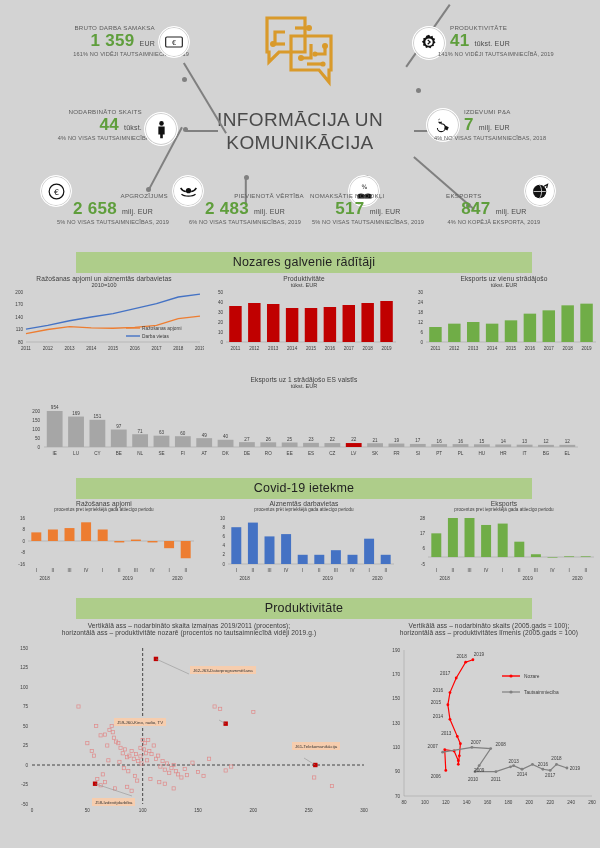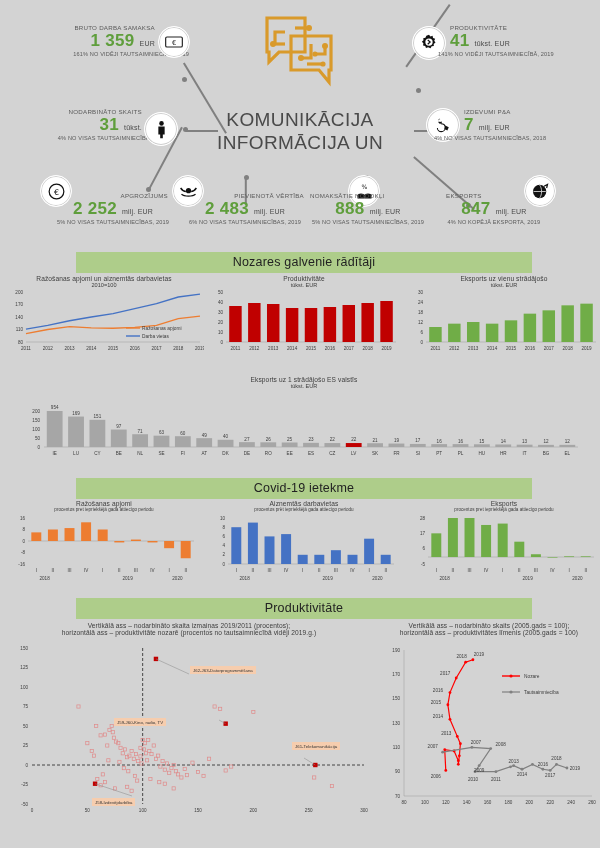--- a/index.html
+++ b/index.html
@@ -82,22 +82,22 @@
             <circle cx="46" cy="14" r="3"></circle>
           <circle cx="38" cy="44" r="3"></circle>
             <circle cx="62" cy="32" r="3"></circle>
           <circle cx="52" cy="40" r="2.6"></circle>
             <circle cx="60" cy="50" r="2.6"></circle>
         </g>
       </svg>
     </div>
 
     <div class="hero-title">
+      <div>INFORMĀCIJA UN</div>
       <div>KOMUNIKĀCIJA</div>
-      <div>INFORMĀCIJA UN</div>
     </div>
 
     <div class="conn" style="left:186px;top:130px;width:32px;"></div>
     <div class="dot" style="left:183px;top:127px;"></div>
     <div class="conn" style="left:184px;top:62px;width:82px;transform:rotate(59deg);"></div>
     <div class="dot" style="left:182px;top:77px;"></div>
     <div class="conn" style="left:148px;top:190px;width:72px;transform:rotate(-62deg);"></div>
     <div class="dot" style="left:146px;top:187px;"></div>
     <div class="conn" style="left:246px;top:178px;width:26px;transform:rotate(90deg);"></div>
     <div class="dot" style="left:244px;top:175px;"></div>
@@ -118,40 +118,40 @@
     </div>
     <div class="circ" style="left:158px;top:26px;width:32px;height:32px;">
       <svg viewBox="0 0 24 24" width="20" height="20">
           <rect x="2" y="6" width="20" height="12" rx="1.6" fill="none" stroke="#222" stroke-width="1.4"></rect>
           <text x="12" y="15.6" font-size="8" text-anchor="middle" fill="#222" font-family="DejaVu Sans">€</text>
         </svg>
     </div>
 
     <div class="stat ta-r" style="left:16px;top:108px;width:126px;">
       <div class="lbl">NODARBINĀTO SKAITS</div>
-      <div class="val"><span>31</span>
+      <div class="val"><span>44</span>
         <span class="unit">tūkst.</span></div>
       <div class="sub" style="margin-right:-28px;">4% NO VISAS TAUTSAIMNIECĪBAS, 2019</div>
     </div>
     <div class="circ" style="left:144px;top:112px;width:34px;height:34px;">
       <svg viewBox="0 0 24 24" width="21" height="21">
           <circle cx="12" cy="5" r="2.6" fill="#111"></circle>
           <path d="M8.4 8.6h7.2v9.2h-2.1V22h-3V17.8H8.4z" fill="#111"></path>
         </svg>
     </div>
 
     <div class="circ" style="left:40px;top:175px;width:32px;height:32px;">
       <svg viewBox="0 0 24 24" width="21" height="21">
           <circle cx="12" cy="12" r="8.4" fill="none" stroke="#111" stroke-width="1.4"></circle>
           <text x="12" y="15.6" font-size="9" text-anchor="middle" fill="#111" font-family="DejaVu Sans">€</text>
         </svg>
     </div>
     <div class="stat ta-c" style="left:48px;top:192px;width:130px;">
       <div class="lbl" style="text-align:right;padding-right:10px;">APGROZĪJUMS</div>
-      <div class="val"><span>2 252</span>
+      <div class="val"><span>2 658</span>
         <span class="unit">milj. EUR</span></div>
       <div class="sub">5% NO VISAS TAUTSAIMNIECĪBAS, 2019</div>
     </div>
 
     <div class="circ" style="left:172px;top:175px;width:32px;height:32px;">
       <svg viewBox="0 0 24 24" width="21" height="21">
           <circle cx="12" cy="11" r="3" fill="#111"></circle>
           <path d="M3 8c2 3 4 4 6 4M21 8c-2 3-4 4-6 4M4 15c3 3 13 3 16 0" stroke="#111" stroke-width="1.6" fill="none"></path>
         </svg>
     </div>
@@ -166,21 +166,21 @@
       <svg viewBox="0 0 24 24" width="21" height="21">
           <text x="12" y="9" font-size="7" text-anchor="middle" fill="#111" font-family="DejaVu Sans">%</text>
           <ellipse cx="8" cy="16" rx="4" ry="1.8" fill="#111"></ellipse>
           <ellipse cx="16" cy="16" rx="4" ry="1.8" fill="#111"></ellipse>
           <rect x="4" y="16" width="8" height="4" fill="#111"></rect>
           <rect x="12" y="16" width="8" height="4" fill="#111"></rect>
         </svg>
     </div>
     <div class="stat ta-c" style="left:302px;top:192px;width:132px;">
       <div class="lbl" style="text-align:left;padding-left:8px;">NOMAKSĀTIE NODOKĻI</div>
-      <div class="val"><span>888</span>
+      <div class="val"><span>517</span>
         <span class="unit">milj. EUR</span></div>
       <div class="sub">5% NO VISAS TAUTSAIMNIECĪBAS, 2019</div>
     </div>
 
     <div class="circ" style="left:524px;top:175px;width:32px;height:32px;">
       <svg viewBox="0 0 24 24" width="21" height="21">
           <circle cx="11" cy="12" r="7.6" fill="#111"></circle>
           <path d="M4 12h14M11 4.5c3 4 3 11 0 15" stroke="#d3d3d3" stroke-width="1" fill="none"></path>
           <path d="M16 6l4-2-1 4" stroke="#111" stroke-width="1.4" fill="none"></path>
         </svg>

